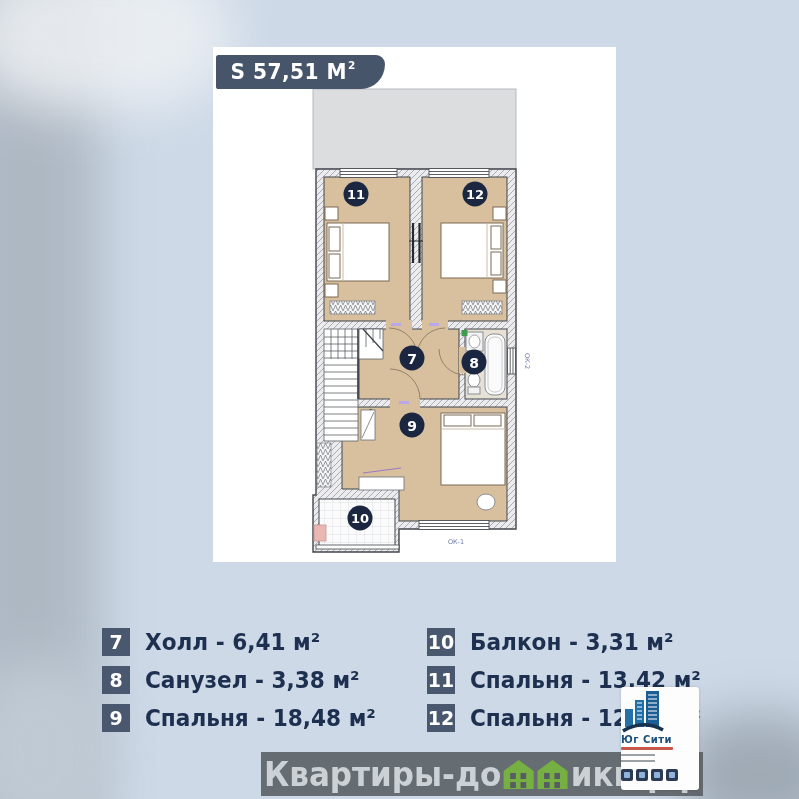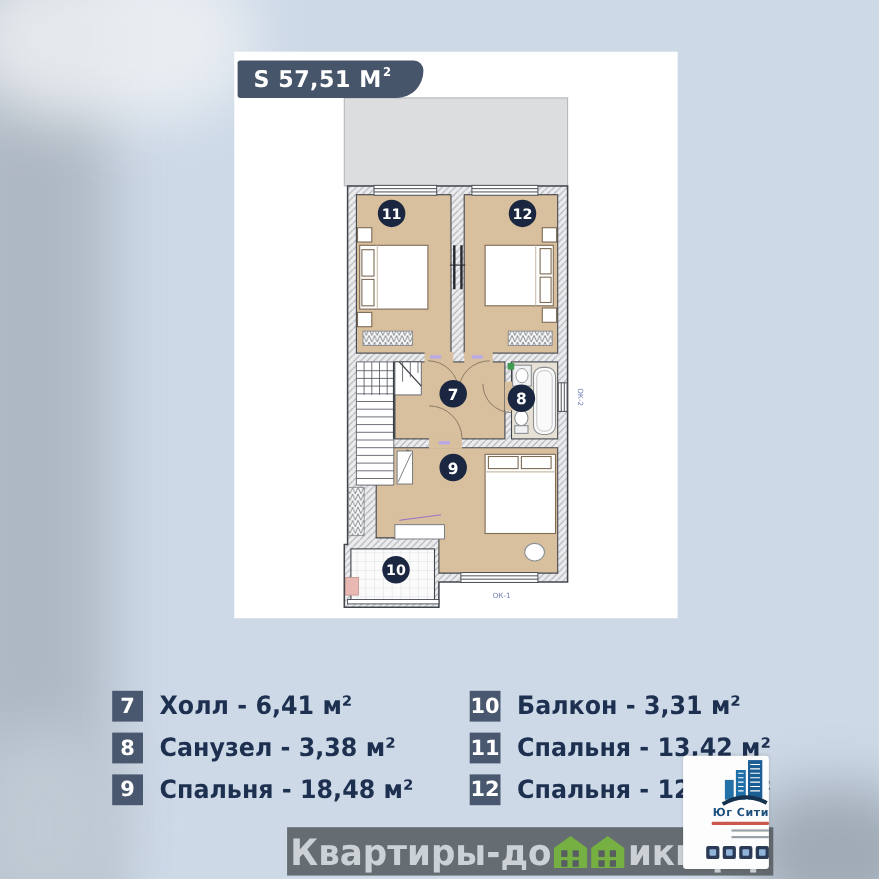--- a/index.html
+++ b/index.html
@@ -32,21 +32,21 @@
     display:flex;align-items:center;justify-content:center;flex:0 0 28px;}
   .ltext{margin-left:15px;color:#1d3050;font-weight:bold;font-size:23px;white-space:nowrap;
     transform:scaleX(.94);transform-origin:left;}
 
   .watermark{position:absolute;left:261px;top:752px;width:442px;height:44px;background:rgba(88,93,98,.88);
     display:flex;align-items:center;justify-content:center;z-index:5;}
   .wm-text{color:#ccd1d5;font-weight:bold;font-size:33px;letter-spacing:0;transform:scaleX(.94);white-space:nowrap;display:flex;align-items:center;}
   .wm-houses{margin:0 1px;display:inline-block;}
 
   .logo-card{position:absolute;left:621px;top:687px;width:78px;height:103px;background:#fdfdfd;
-    border-radius:3px;z-index:6;display:flex;flex-direction:column;align-items:flex-end;box-shadow:0 0 3px rgba(0,0,0,.15);}
+    border-radius:3px;z-index:6;display:flex;flex-direction:column;align-items:flex-start;box-shadow:0 0 3px rgba(0,0,0,.15);}
   .logo-name{font-size:10px;font-weight:bold;color:#1d4f7c;margin-top:1px;letter-spacing:.5px;}
   .logo-redline{width:52px;height:3px;background:#c0392b;border-radius:1px;margin-top:2px;opacity:.85;}
   .logo-grayline{width:34px;height:2px;background:#9aa2a8;margin-top:4px;}
   .logo-social{display:flex;gap:3px;margin-top:7px;}
   .logo-social .sicon{width:12px;height:12px;background:#2b3a55;border-radius:2px;position:relative;}
   .logo-social .sicon::after{content:"";position:absolute;left:3px;top:3px;width:6px;height:6px;background:#8fb3d9;border-radius:1px;}
 </style>
 </head>
 <body>
 

